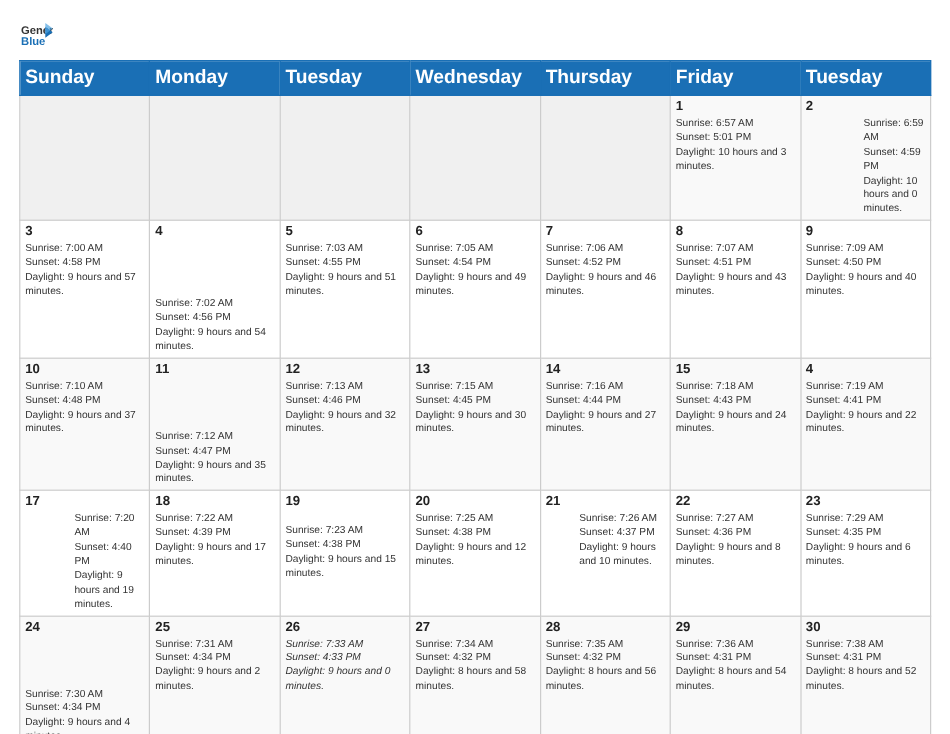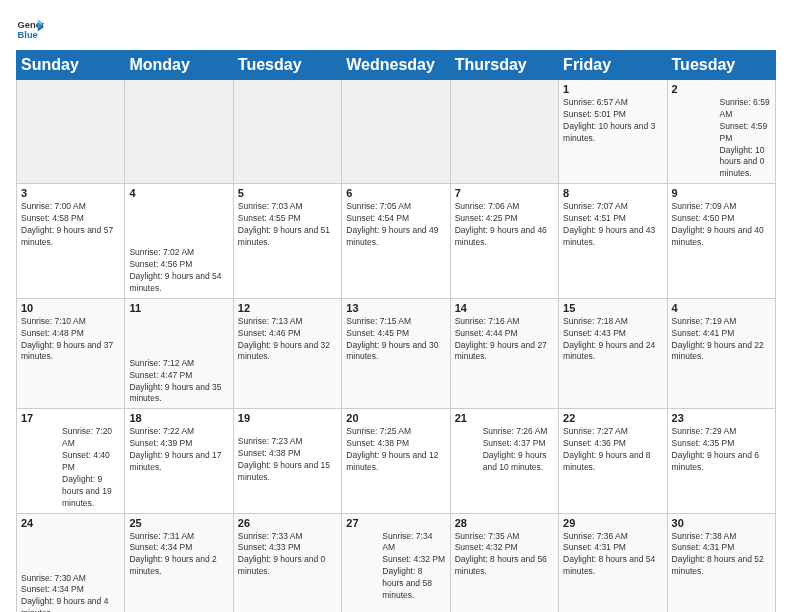--- a/index.html
+++ b/index.html
@@ -158,21 +158,21 @@
           </td>
           <td>
             <span class="day-number">6</span>
             <div class="day-info" style="white-space: pre-line;">Sunrise: 7:05 AM
 Sunset: 4:54 PM
 Daylight: 9 hours and 49 minutes.</div>
           </td>
           <td>
             <span class="day-number">7</span>
             <div class="day-info" style="white-space: pre-line;">Sunrise: 7:06 AM
-Sunset: 4:25 PM
+Sunset: 4:52 PM
 Daylight: 9 hours and 46 minutes.</div>
           </td>
           <td>
             <span class="day-number">8</span>
             <div class="day-info" style="white-space: pre-line;">Sunrise: 7:07 AM
 Sunset: 4:51 PM
 Daylight: 9 hours and 43 minutes.</div>
           </td>
           <td>
             <span class="day-number">9</span>
@@ -277,27 +277,27 @@
 Daylight: 9 hours and 4 minutes.</div>
           </td>
           <td>
             <span class="day-number">25</span>
             <div class="day-info" style="white-space: pre-line;">Sunrise: 7:31 AM
 Sunset: 4:34 PM
 Daylight: 9 hours and 2 minutes.</div>
           </td>
           <td>
             <span class="day-number">26</span>
-            <div class="day-info" style="white-space: pre-line;">Sunrise: 7:33 AM
+            <div class="day-info" style="white-space: pre-line; font-style: italic;">Sunrise: 7:33 AM
 Sunset: 4:33 PM
 Daylight: 9 hours and 0 minutes.</div>
           </td>
           <td>
             <span class="day-number">27</span>
-            <div class="day-info" style="white-space: pre-line; margin-left: 36px;">Sunrise: 7:34 AM
+            <div class="day-info" style="white-space: pre-line;">Sunrise: 7:34 AM
 Sunset: 4:32 PM
 Daylight: 8 hours and 58 minutes.</div>
           </td>
           <td>
             <span class="day-number">28</span>
             <div class="day-info" style="white-space: pre-line;">Sunrise: 7:35 AM
 Sunset: 4:32 PM
 Daylight: 8 hours and 56 minutes.</div>
           </td>
           <td>

